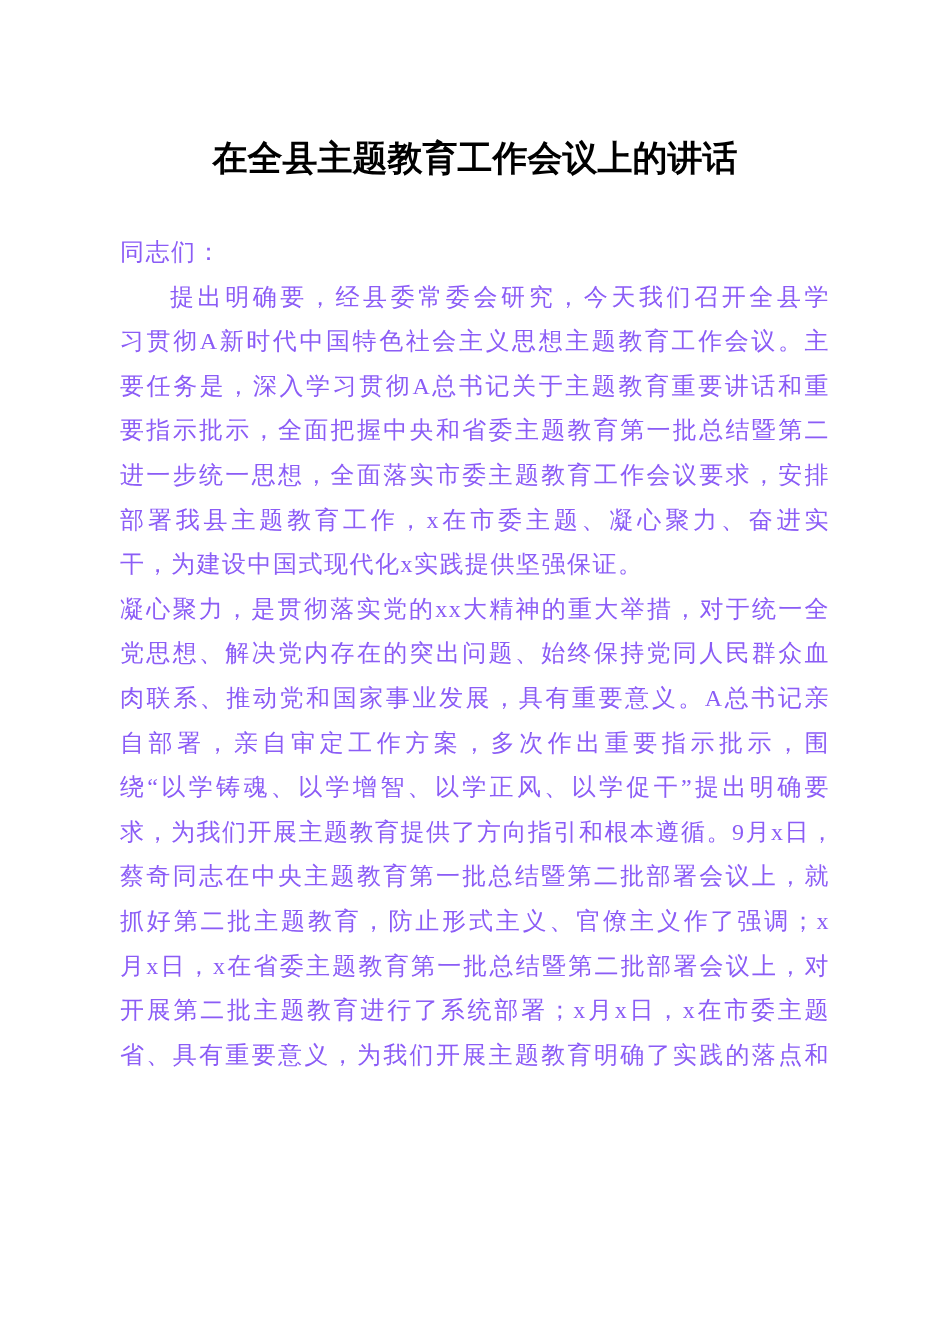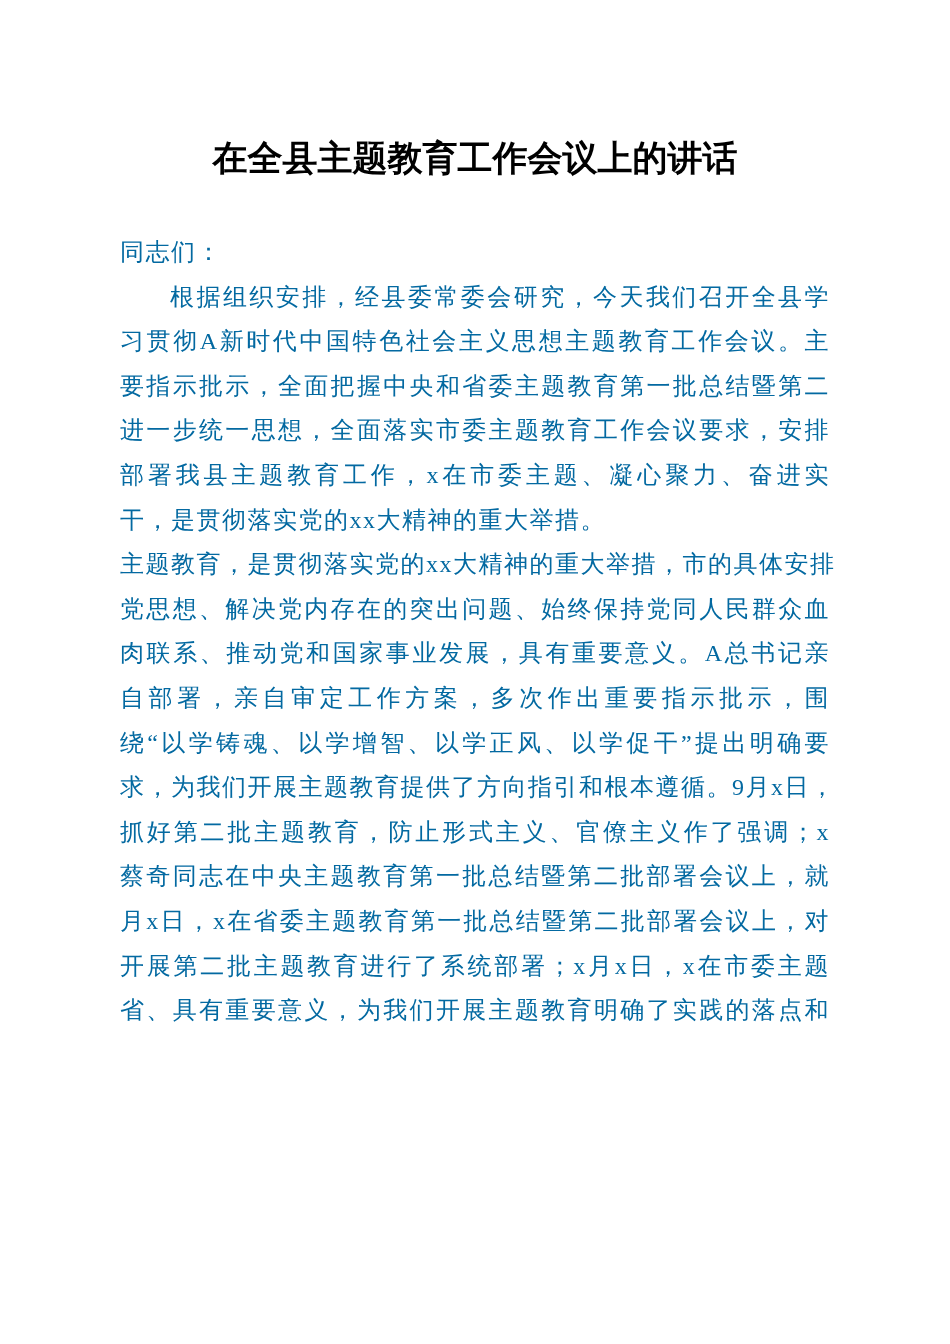--- a/index.html
+++ b/index.html
@@ -36,21 +36,21 @@
     letter-spacing: 0px;
     color: #000000;
   }
   .body-text {
     position: absolute;
     top: 230px;
     left: 120px;
     width: 710px;
     font-family: "Liberation Serif", "DejaVu Serif", serif;
     font-size: 24px;
-    color: #0369a1;
+    color: #8b5cf6;
   }
   .line {
     height: 44.6px;
     line-height: 44.6px;
     white-space: nowrap;
     text-align: justify;
     text-align-last: justify;
     letter-spacing: 1.5px;
   }
   .line.last {
@@ -65,32 +65,33 @@
 </style>
 </head>
 <body>
 
 <div class="page">
   <div class="doc-title">在全县主题教育工作会议上的讲话</div>
 
   <div class="body-text">
     <div class="line salutation">同志们：</div>
 
-    <div class="line indent">根据组织安排，经县委常委会研究，今天我们召开全县学</div>
+    <div class="line indent">提出明确要，经县委常委会研究，今天我们召开全县学</div>
     <div class="line">习贯彻A新时代中国特色社会主义思想主题教育工作会议。主</div>
+    <div class="line">要任务是，深入学习贯彻A总书记关于主题教育重要讲话和重</div>
     <div class="line">要指示批示，全面把握中央和省委主题教育第一批总结暨第二</div>
     <div class="line">进一步统一思想，全面落实市委主题教育工作会议要求，安排</div>
     <div class="line">部署我县主题教育工作，x在市委主题、凝心聚力、奋进实</div>
-    <div class="line last">干，是贯彻落实党的xx大精神的重大举措。</div>
+    <div class="line last">干，为建设中国式现代化x实践提供坚强保证。</div>
 
-    <div class="line">主题教育，是贯彻落实党的xx大精神的重大举措，市的具体安排</div>
+    <div class="line">凝心聚力，是贯彻落实党的xx大精神的重大举措，对于统一全</div>
     <div class="line">党思想、解决党内存在的突出问题、始终保持党同人民群众血</div>
     <div class="line">肉联系、推动党和国家事业发展，具有重要意义。A总书记亲</div>
     <div class="line">自部署，亲自审定工作方案，多次作出重要指示批示，围</div>
     <div class="line">绕“以学铸魂、以学增智、以学正风、以学促干”提出明确要</div>
     <div class="line">求，为我们开展主题教育提供了方向指引和根本遵循。9月x日，</div>
+    <div class="line">蔡奇同志在中央主题教育第一批总结暨第二批部署会议上，就</div>
     <div class="line">抓好第二批主题教育，防止形式主义、官僚主义作了强调；x</div>
-    <div class="line">蔡奇同志在中央主题教育第一批总结暨第二批部署会议上，就</div>
     <div class="line">月x日，x在省委主题教育第一批总结暨第二批部署会议上，对</div>
     <div class="line">开展第二批主题教育进行了系统部署；x月x日，x在市委主题</div>
     <div class="line">省、具有重要意义，为我们开展主题教育明确了实践的落点和</div>
   </div>
 </div>
 
 </body></html>

